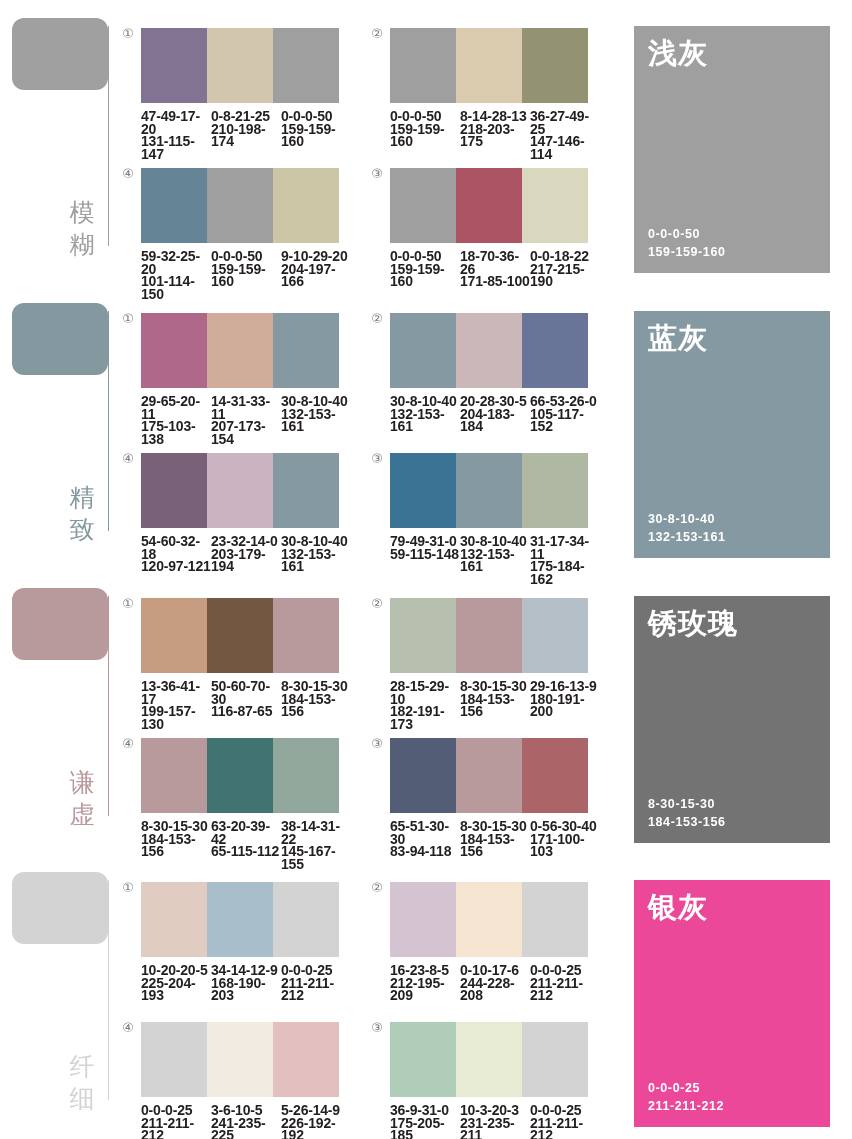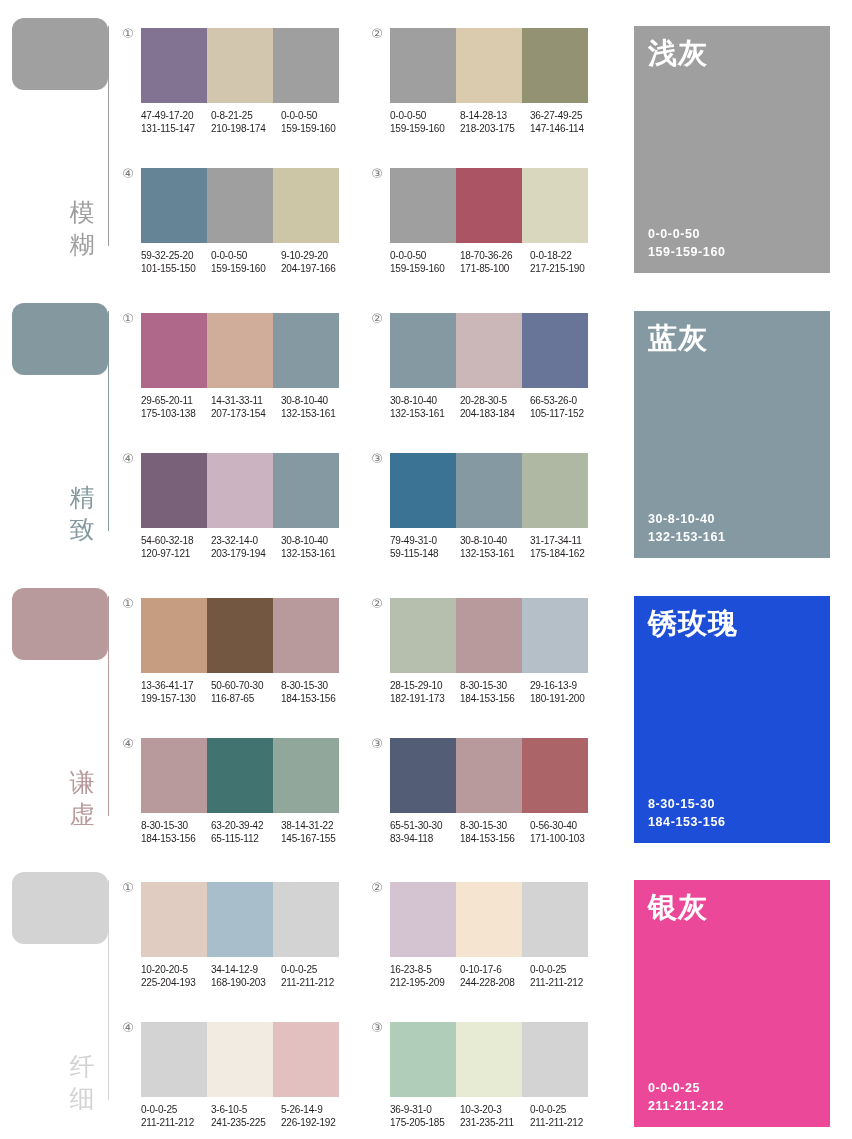--- a/index.html
+++ b/index.html
@@ -43,23 +43,23 @@
     border:1px solid #9a9a9a;
     border-radius:50%;
     font-size:9px;line-height:13px;
     text-align:center;color:#7d7d7d;
   }
   .swatches{display:flex;width:198px;height:75px;}
   .sw{width:66px;height:75px;}
   .codes{display:flex;width:210px;margin-top:7px;}
   .code{
     width:70px;
-    font-size:10px;
+    font-size:14px;
     line-height:12.5px;
-    font-weight:normal;
+    font-weight:bold;
     color:#231f20;
     letter-spacing:-0.2px;
   }
   .code i{font-style:normal;display:block;}
 
   
   .panel{
     position:absolute;left:634px;top:26px;
     width:196px;height:247px;
   }
@@ -135,21 +135,21 @@
       <div class="group" style="left: 141px; top: 168px;">
         <div class="gnum" style="border: none; font-size: 13px; left: -20px; top: -1px;">④</div>
         <div class="swatches">
           <div class="sw" style="background: rgb(101, 132, 150);"></div>
           <div class="sw" style="background: rgb(159, 159, 160);"></div>
           <div class="sw" style="background: rgb(204, 197, 166);"></div>
         </div>
         <div class="codes">
           <div class="code">
             <i>59-32-25-20</i>
-            <i>101-155-150</i>
+            <i>101-114-150</i>
           </div>
           <div class="code">
             <i>0-0-0-50</i>
             <i>159-159-160</i>
           </div>
           <div class="code">
             <i>9-10-29-20</i>
             <i>204-197-166</i>
           </div>
         </div>
@@ -375,21 +375,21 @@
           <div class="code">
             <i>8-30-15-30</i>
             <i>184-153-156</i>
           </div>
           <div class="code">
             <i>0-56-30-40</i>
             <i>171-100-103</i>
           </div>
         </div>
       </div>
-      <div class="panel" style="background: #1d4ed8;">
+      <div class="panel" style="background: #737373;">
         <div class="ptitle">锈玫瑰</div>
         <div class="pcodes">
           <i>8-30-15-30</i>
           <i>184-153-156</i>
         </div>
       </div>
     </div>
     <div class="section" style="top: 854px;">
       <div class="chip" style="background: rgb(211, 211, 212);"></div>
       <div class="connector" style="background: rgb(211, 211, 212);"></div>

